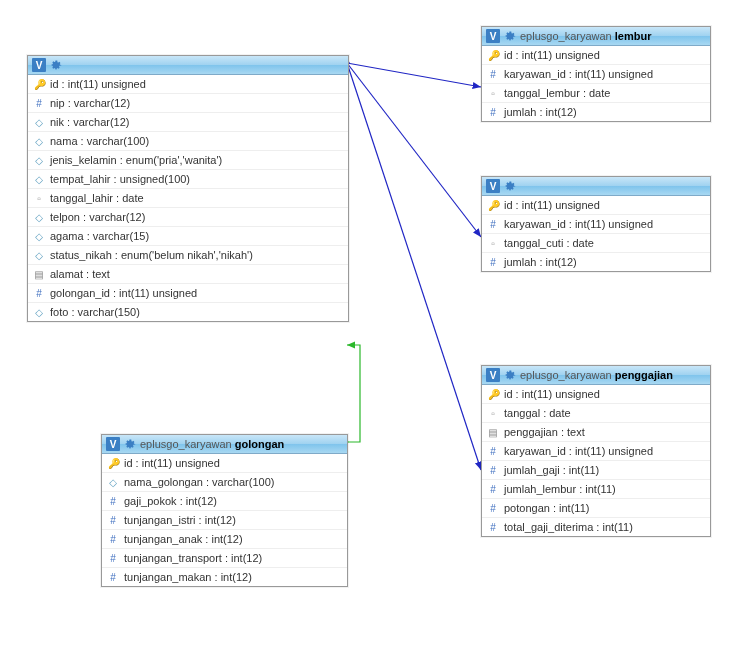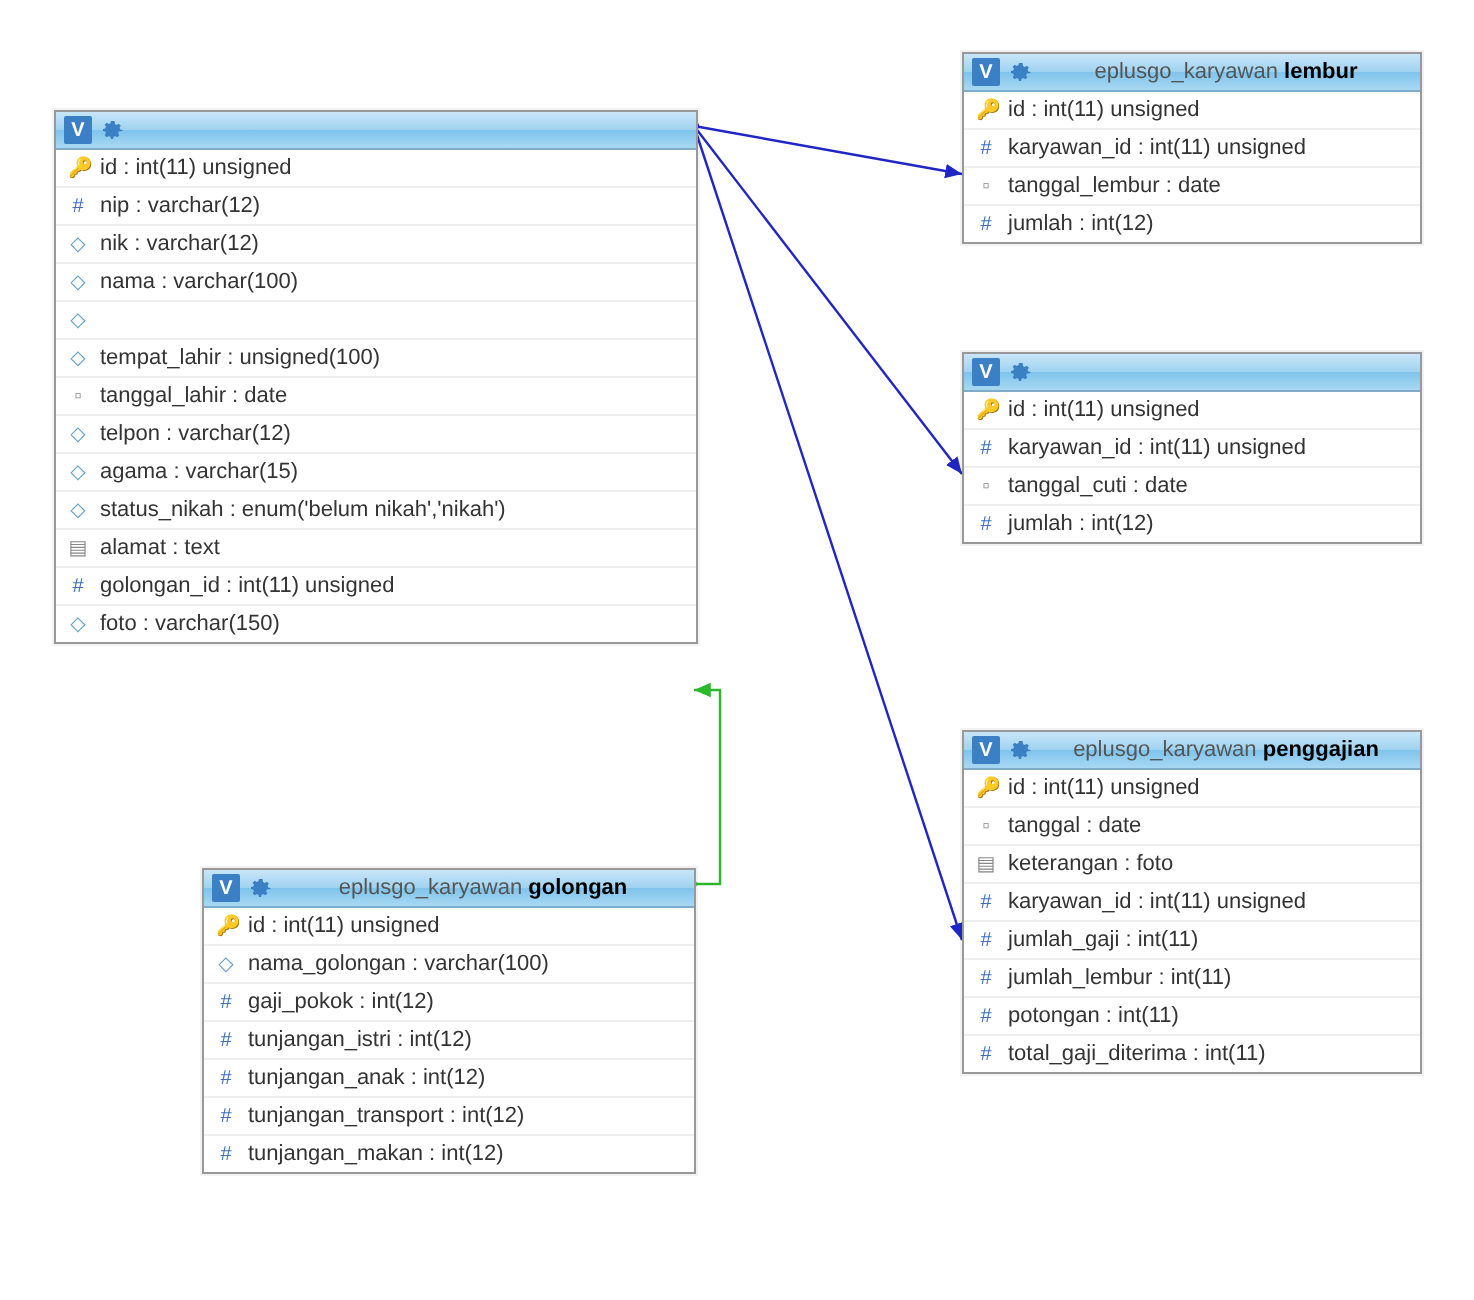--- a/index.html
+++ b/index.html
@@ -1,21 +1,21 @@
 <!DOCTYPE html>
 <html><head>
 <meta charset="utf-8">
 <style>
 body{margin:0;font-family:Verdana,sans-serif;font-size:11px;background:#fff;position:relative;width:737px;height:650px}
 svg.connectors{position:absolute;top:0;left:0;width:737px;height:650px;pointer-events:none}
 .table{position:absolute;border:1px solid #999;background:#fff;box-shadow:0 0 0 1px rgba(0,0,0,0.05)}
 .table-header{background:linear-gradient(#c8e6f8 0%,#9fd2f0 50%,#7fc4ec 51%,#a8d8f2 100%);border-bottom:1px solid #7faac8;display:flex;align-items:center;padding:2px 4px;gap:4px}
 .table-header .v-icon{width:14px;height:14px;background:#3b7fc4;color:#fff;font-weight:bold;font-size:10px;display:flex;align-items:center;justify-content:center;border-radius:1px}
 .table-header .gear-icon{width:12px;height:12px;color:#3b7fc4}
-.table-header .title{flex:1;text-align:center;font-size:11px;color:#555}
+.table-header .title{flex:1;font-size:11px;color:#555}
 .table-header .title b{color:#000}
 .col-list{list-style:none;margin:0;padding:0}
 .col-list li{padding:3px 8px 3px 6px;border-top:1px solid #eee;display:flex;align-items:center;gap:6px;white-space:nowrap}
 .col-list li:first-child{border-top:none}
 .ico{width:10px;text-align:center;font-size:10px;color:#888}
 .ico.key{color:#c8a000}
 .ico.num{color:#4070c0}
 .ico.dia{color:#60a0c0}
 .ico.date{color:#888}
 .ico.text{color:#888}
@@ -64,20 +64,21 @@
       <li>
         <span class="ico dia">◇</span>
         <span class="col-text">nik : varchar(12)</span>
       </li>
       <li>
         <span class="ico dia">◇</span>
         <span class="col-text">nama : varchar(100)</span>
       </li>
       <li>
         <span class="ico dia">◇</span>
+        <span class="col-text">jenis_kelamin : enum('pria','wanita')</span>
       </li>
       <li>
         <span class="ico dia">◇</span>
         <span class="col-text">tempat_lahir : unsigned(100)</span>
       </li>
       <li>
         <span class="ico date">▫</span>
         <span class="col-text">tanggal_lahir : date</span>
       </li>
       <li>
@@ -174,21 +175,21 @@
       <li>
         <span class="ico key">🔑</span>
         <span class="col-text">id : int(11) unsigned</span>
       </li>
       <li>
         <span class="ico date">▫</span>
         <span class="col-text">tanggal : date</span>
       </li>
       <li>
         <span class="ico text">▤</span>
-        <span class="col-text">keterangan : foto</span>
+        <span class="col-text">penggajian : text</span>
       </li>
       <li>
         <span class="ico num">#</span>
         <span class="col-text">karyawan_id : int(11) unsigned</span>
       </li>
       <li>
         <span class="ico num">#</span>
         <span class="col-text">jumlah_gaji : int(11)</span>
       </li>
       <li>

